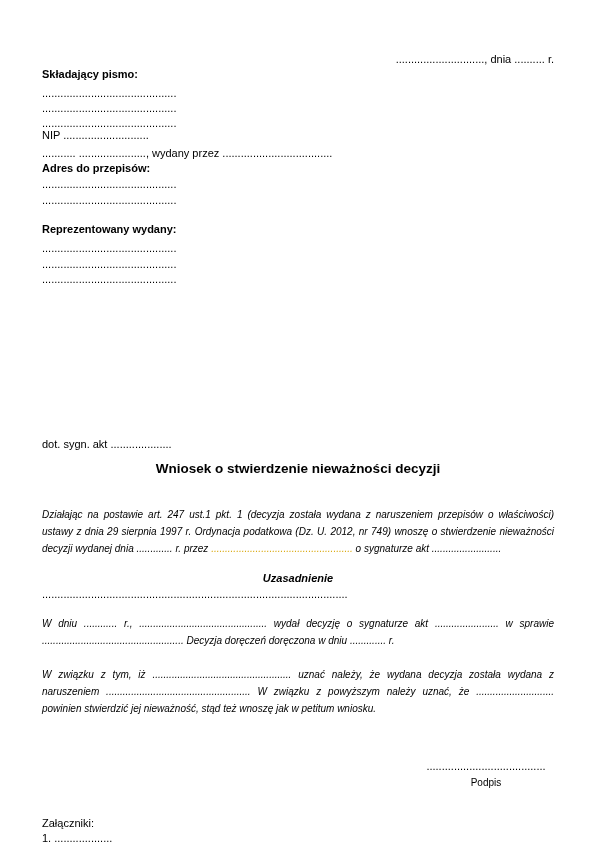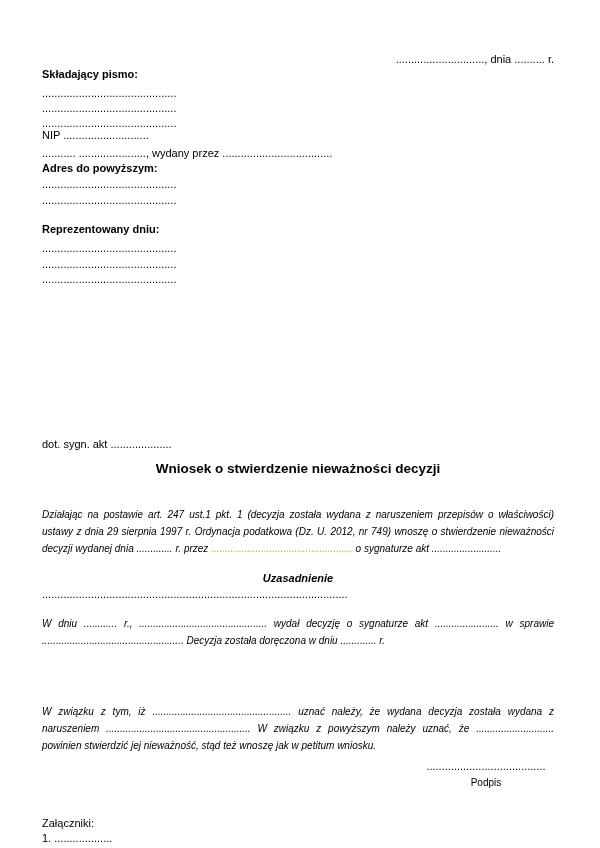--- a/index.html
+++ b/index.html
@@ -73,44 +73,44 @@
 
   <div class="ln right" style="top:52px;">............................., dnia .......... r.</div>
 
   <div class="ln bold" style="top:67px;">Składający pismo:</div>
   <div class="ln" style="top:86px;">............................................</div>
   <div class="ln" style="top:101px;">............................................</div>
   <div class="ln" style="top:116px;">............................................</div>
   <div class="ln" style="top:128px;">NIP ............................</div>
   <div class="ln" style="top:146px;">........... ......................, wydany przez ....................................</div>
 
-  <div class="ln bold" style="top:161px;">Adres do powyższym:</div>
+  <div class="ln bold" style="top:161px;">Adres do przepisów:</div>
   <div class="ln" style="top:177px;">............................................</div>
   <div class="ln" style="top:193px;">............................................</div>
 
-  <div class="ln bold" style="top:222px;">Reprezentowany dniu:</div>
+  <div class="ln bold" style="top:222px;">Reprezentowany wydany:</div>
   <div class="ln" style="top:241px;">............................................</div>
   <div class="ln" style="top:257px;">............................................</div>
   <div class="ln" style="top:272px;">............................................</div>
 
 
   <div class="ln" style="top:437px;">dot. sygn. akt ....................</div>
 
   <div class="centered title" style="top:461px;">Wniosek o stwierdzenie nieważności decyzji</div>
 
   <div class="para" style="top:506px;">
     <span>Działając na postawie art. 247 ust.1 pkt. 1 (decyzja została wydana z naruszeniem przepisów o właściwości) ustawy z dnia 29 sierpnia 1997 r. Ordynacja podatkowa (Dz. U. 2012, nr 749) wnoszę o stwierdzenie nieważności decyzji wydanej dnia ............. r. przez </span><span style="color: rgb(216, 164, 0);">...................................................</span><span> o sygnaturze akt .........................</span>
   </div>
 
   <div class="centered bold" style="top:572px;font-style:italic;">Uzasadnienie</div>
   <div class="ln" style="top:587px;">....................................................................................................</div>
 
-  <div class="para" style="top:615px;">W dniu ............ r., .............................................. wydał decyzję o sygnaturze akt ....................... w sprawie ................................................... Decyzja została doręczona w dniu ............. r.</div>
+  <div class="para" style="top:615px;">W dniu ............ r., .............................................. wydał decyzję o sygnaturze akt ....................... w sprawie ................................................... Decyzja doręczeń doręczona w dniu ............. r.</div>
 
-  <div class="para" style="top:666px;margin-top:37px;">W związku z tym, iż .................................................. uznać należy, że wydana decyzja została wydana z naruszeniem .................................................... W związku z powyższym należy uznać, że ............................ powinien stwierdzić jej nieważność, stąd też wnoszę jak w petitum wniosku.</div>
+  <div class="para" style="top:666px;">W związku z tym, iż .................................................. uznać należy, że wydana decyzja została wydana z naruszeniem .................................................... W związku z powyższym należy uznać, że ............................ powinien stwierdzić jej nieważność, stąd też wnoszę jak w petitum wniosku.</div>
 
   <div class="sig-block" style="top:759px;">
     <div>.......................................</div>
     <div class="sig-label">Podpis</div>
   </div>
 
   <div class="ln" style="top:816px;">Załączniki:</div>
   <div class="ln" style="top:831px;">1. ...................</div>
 
 </div>

